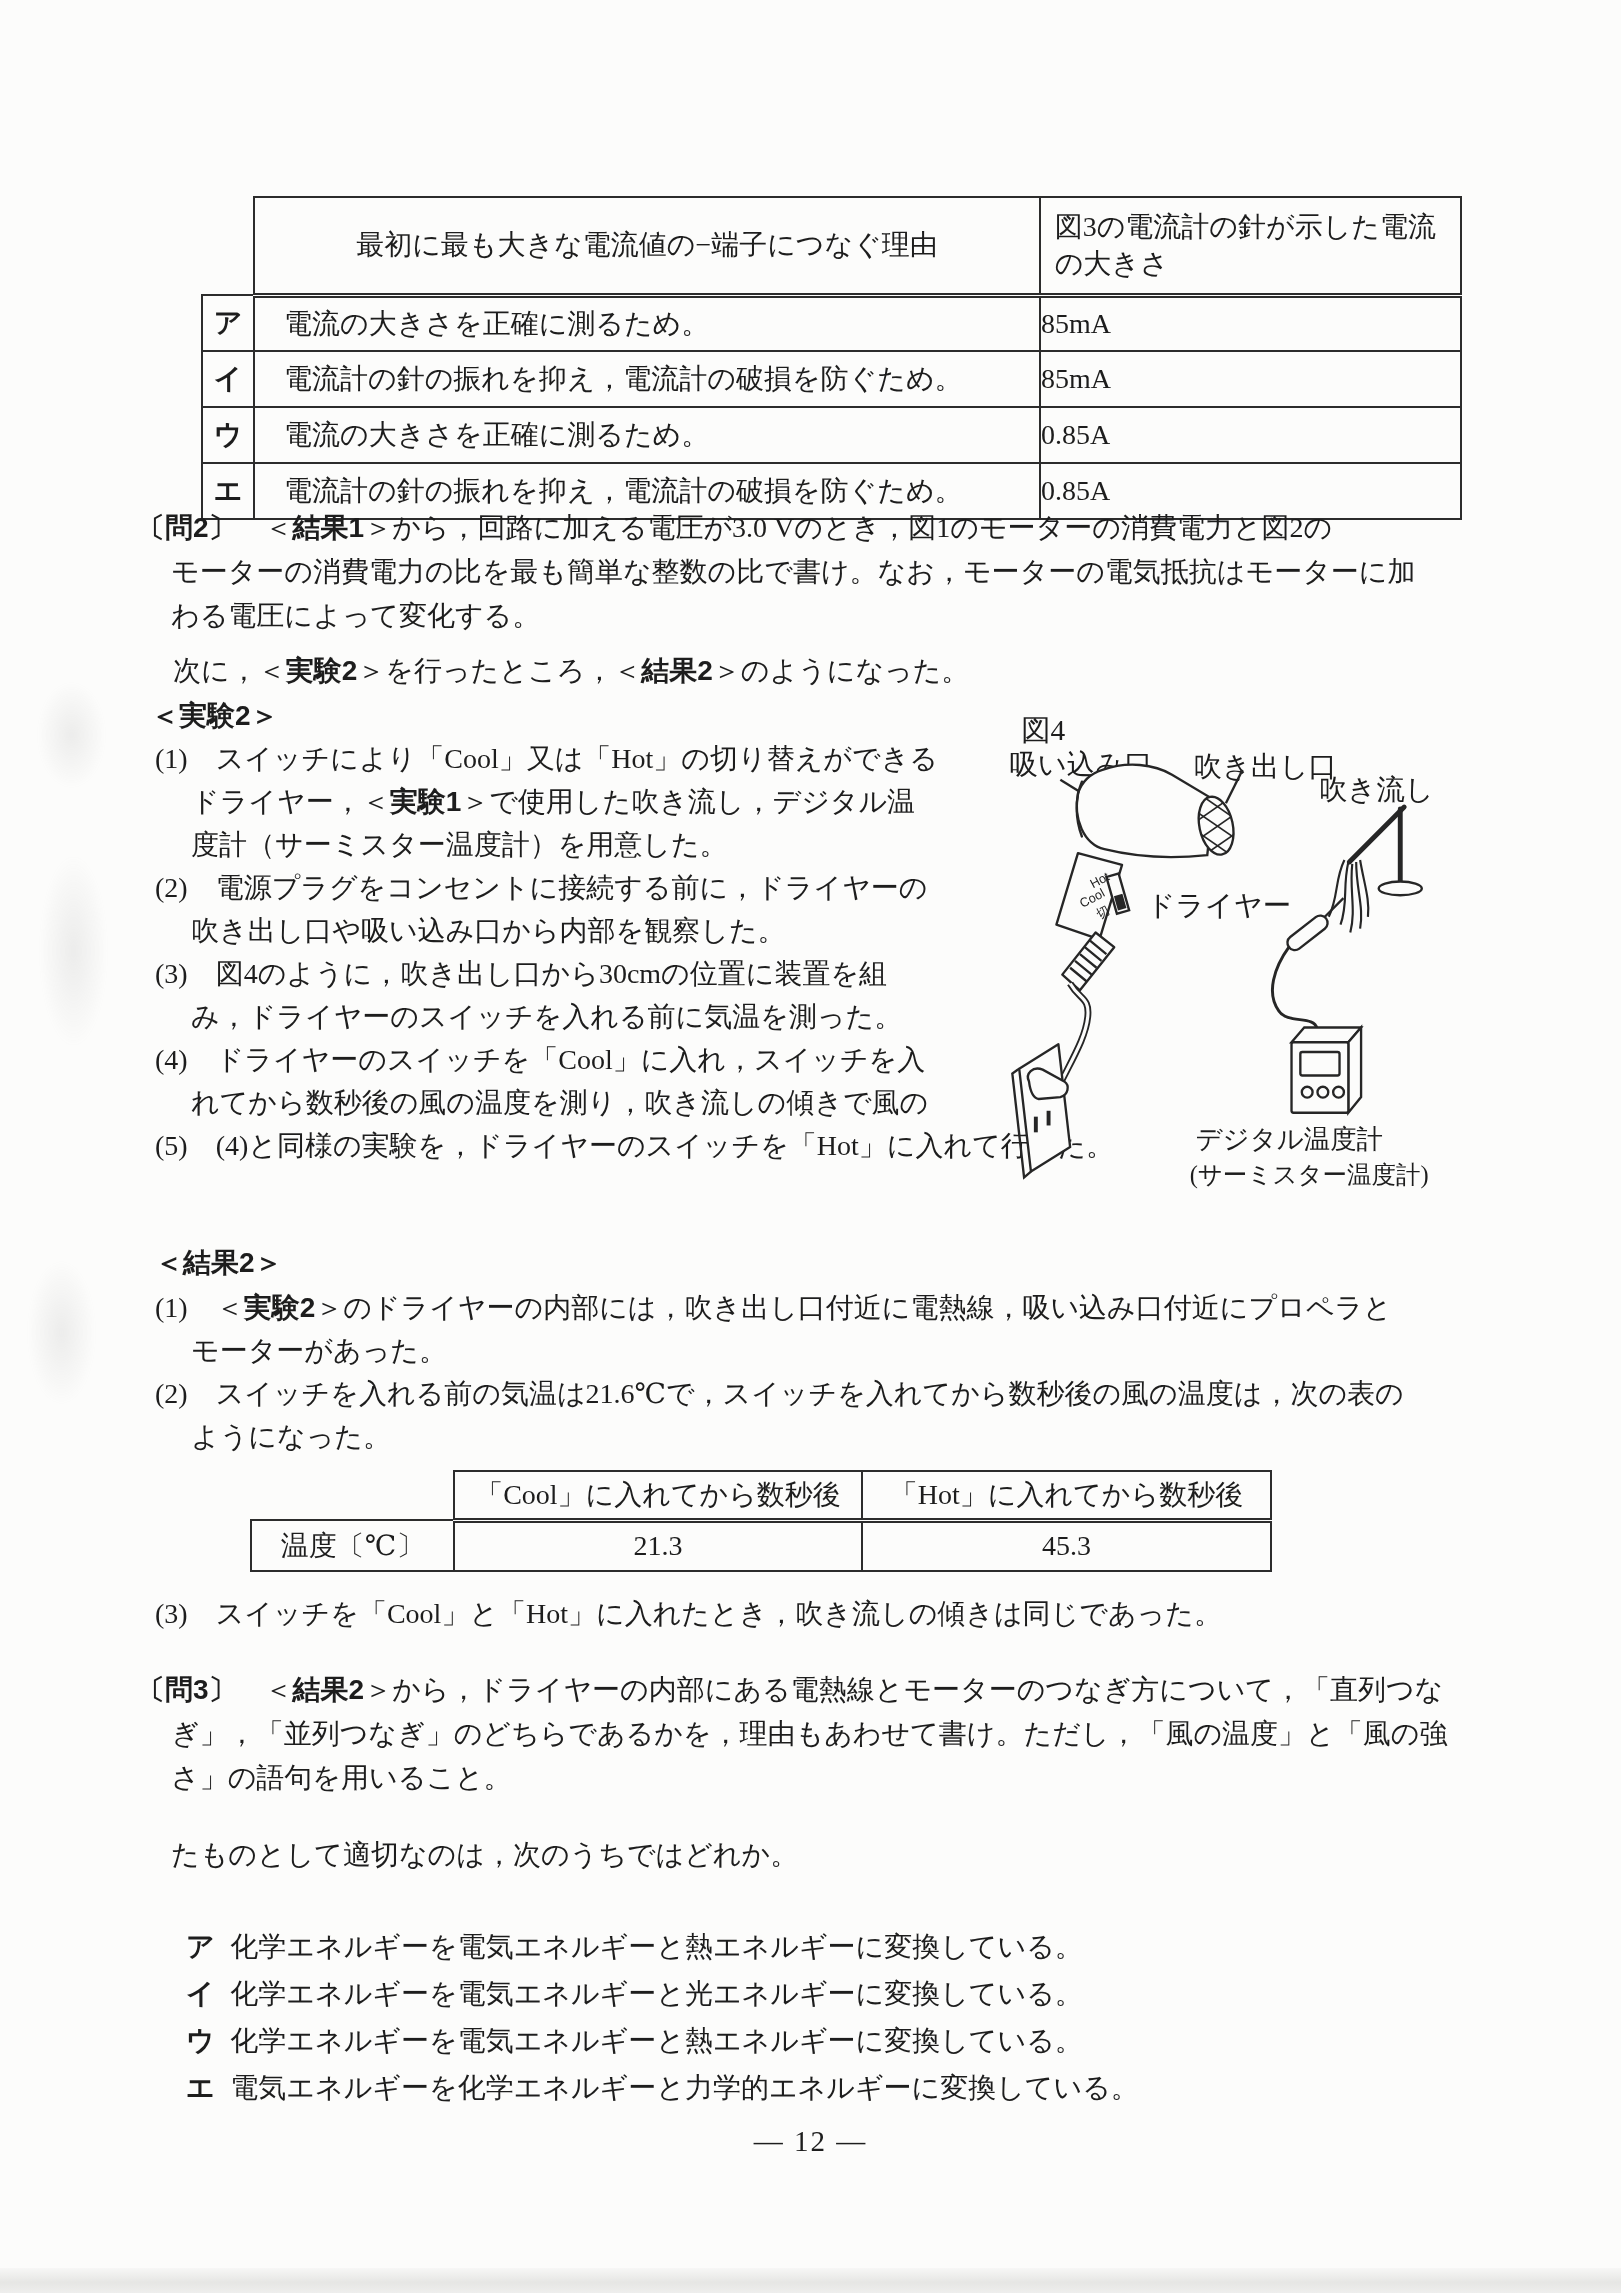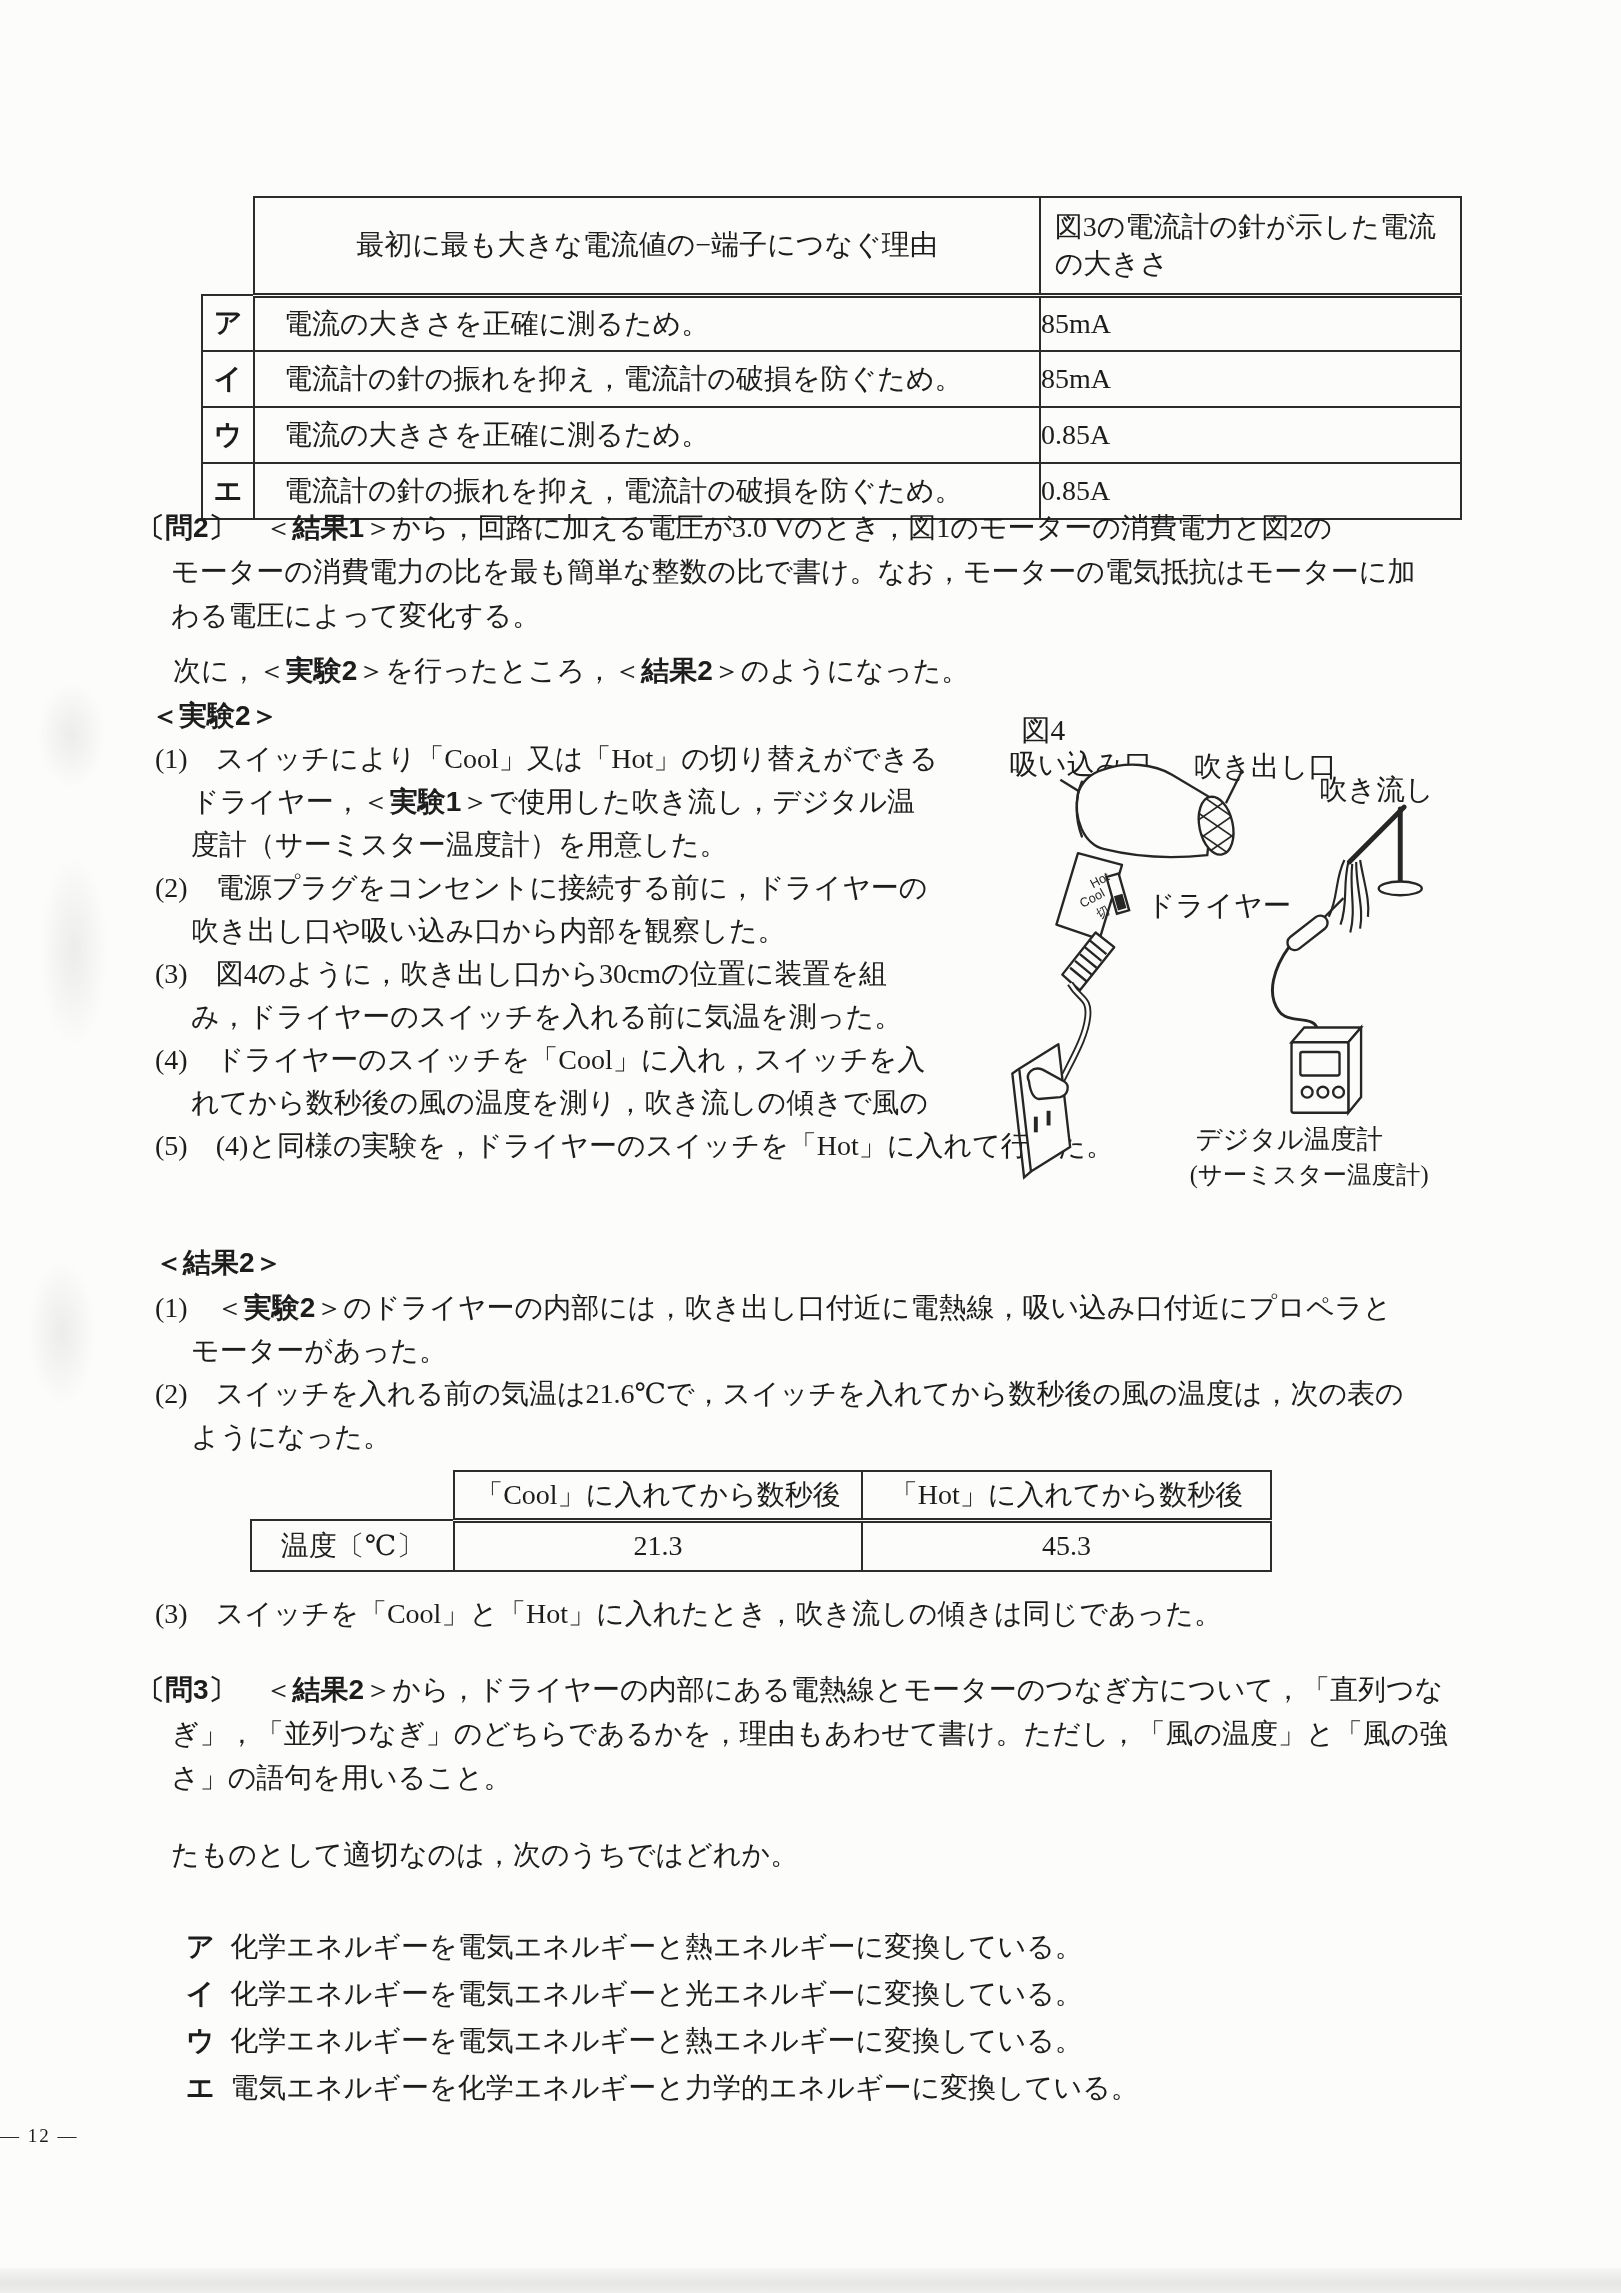--- a/index.html
+++ b/index.html
@@ -50,21 +50,21 @@
 
   
   #fig4 { position:absolute; left:980px; top:701px; }
   #fig4 .ln { stroke:#262626; stroke-width:2.4; fill:none; }
   #fig4 .fw { stroke:#262626; stroke-width:2.4; fill:#fcfcfb; }
   #fig4 .thick { stroke:#262626; stroke-width:5; fill:none; stroke-linecap:round; }
   #fig4 .jp { font-family:"Liberation Serif","DejaVu Serif",serif; fill:#1d1d1d; }
   #fig4 .sw { font-family:"Liberation Sans","DejaVu Sans",sans-serif; fill:#1d1d1d; }
 
   
-  #pagenum { position:absolute; left:0; top:2125px; width:1621px; font-size:19px; letter-spacing:2px; }
+  #pagenum { position:absolute; left:0; top:2125px; width:1621px; text-align:center; font-size:29px; letter-spacing:2px; }
 
   
   .scanband { position:absolute; left:0; top:2268px; width:1621px; height:25.5px;
     background:linear-gradient(180deg,#f7f7f6 0%,#e6e6e4 55%,#efefee 100%); }
   .bleed { position:absolute; filter:blur(2.9px); opacity:0.16; pointer-events:none;
     background:radial-gradient(ellipse at center,#9a9a9a 0%,rgba(154,154,154,0) 70%); }
   #bleed1 { left:37px; top:681px;  width:69px; height:108px; }
   #bleed2 { left:39px; top:853px;  width:69px; height:196px; }
   #bleed3 { left:27.4px; top:1259px; width:69px; height:147px; }
 </style>

